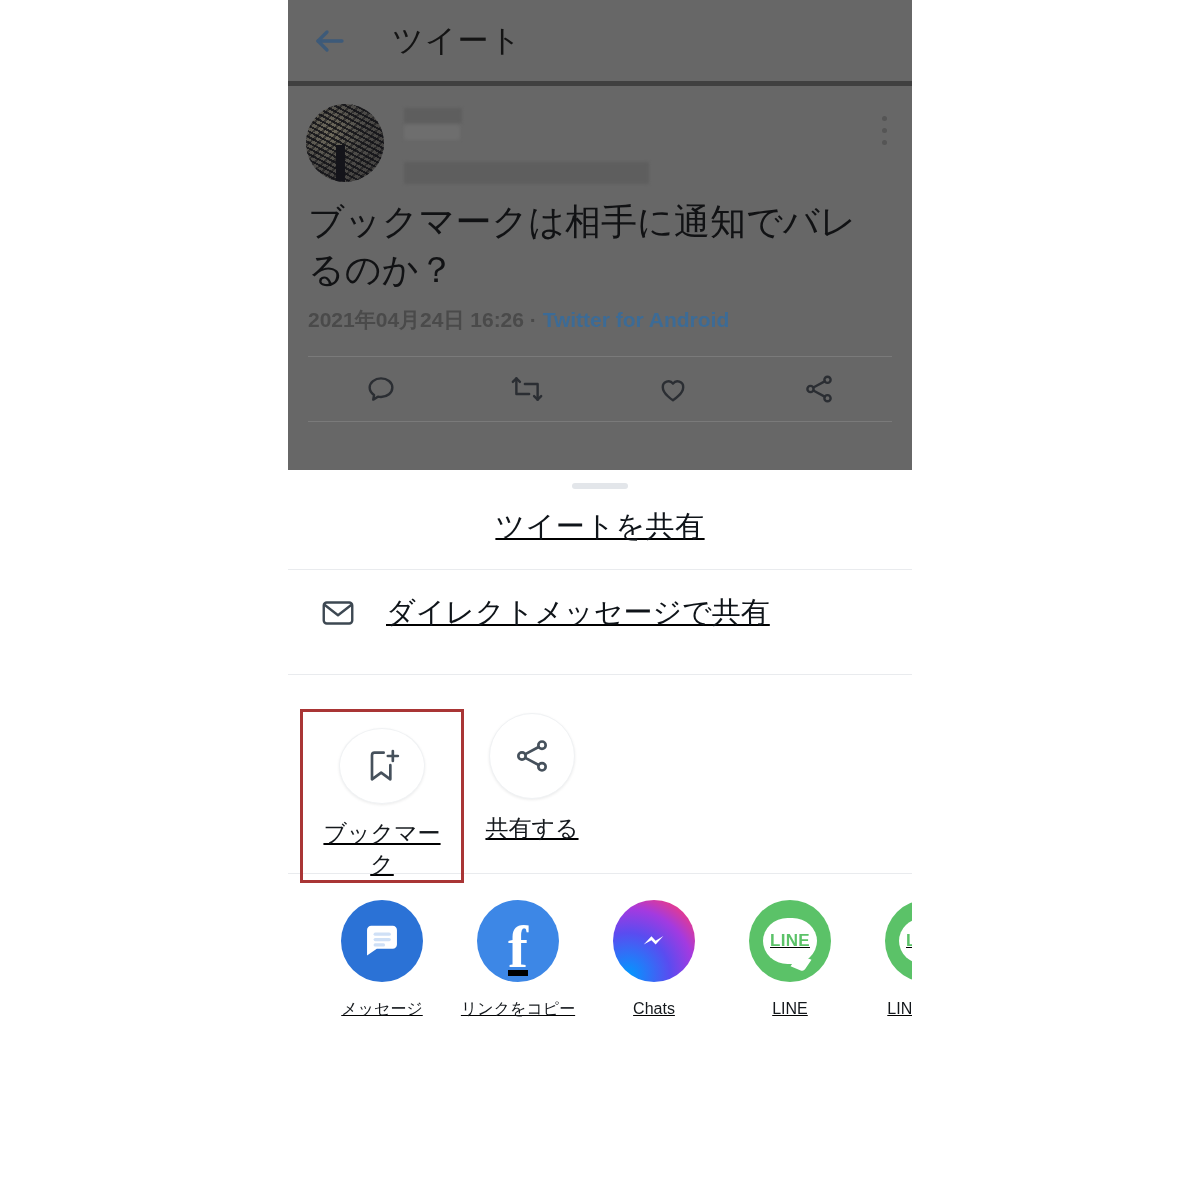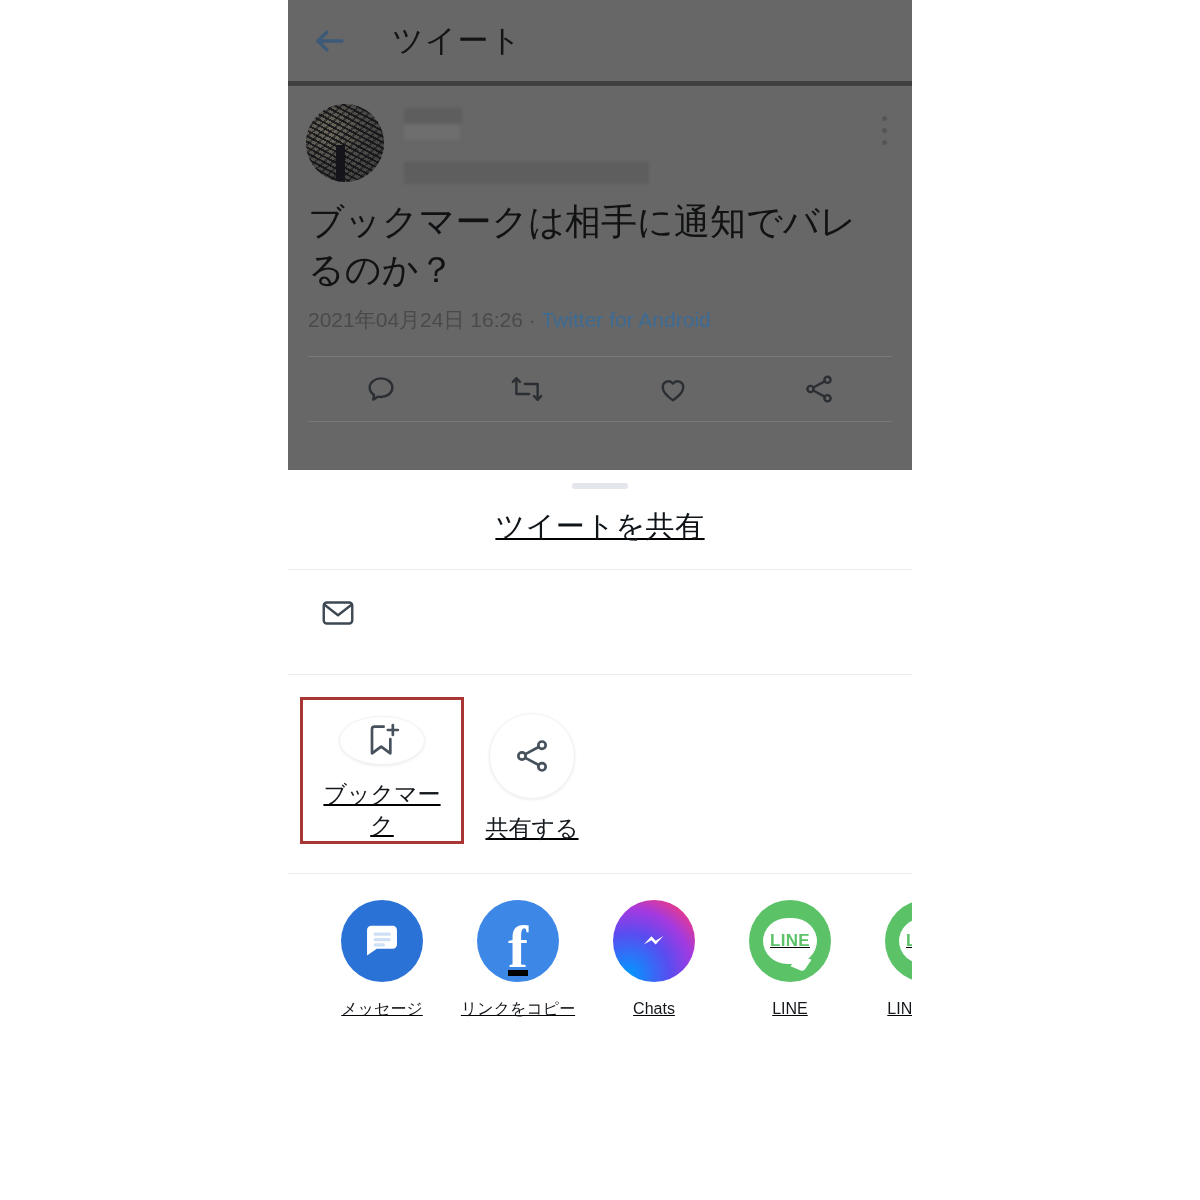--- a/index.html
+++ b/index.html
@@ -123,20 +123,21 @@
   .tweet-text {
     padding: 14px 24px 0 20px;
     font-size: 36px;
     line-height: 1.33;
     color: #111214;
   }
   .tweet-meta {
     padding: 12px 16px 0 20px;
     font-size: 21px;
     color: #4a4a4a;
+    font-weight: bold;
   }
   .tweet-meta .src { color: #3c6b96; }
   .tweet-actions {
     margin: 22px 20px 0 20px;
     border-top: 1px solid #7a7a7a;
     border-bottom: 1px solid #7a7a7a;
     height: 64px;
     display: flex;
     align-items: center;
     justify-content: space-around;
@@ -209,21 +210,22 @@
     flex-direction: column;
     align-items: center;
     position: relative;
     box-sizing: border-box;
   }
   .action-cell.highlight {
     border: 3px solid #a93535;
     width: 164px;
     margin-left: -14px;
     padding-top: 0;
-    height: 147px;
+    height: 174px;
+    margin-top: 12px;
   }
   .circle {
     width: 84px;
     height: 84px;
     border-radius: 50%;
     background: #ffffff;
     border: 1px solid #f0f2f4;
     box-shadow: 0 1px 3px rgba(0,0,0,.08);
     display: flex;
     align-items: center;
@@ -390,20 +392,21 @@
 
       <div class="divider"></div>
 
       <div class="menu-item">
         <span class="menu-ico">
           <svg viewBox="0 0 24 24" fill="none" stroke="currentColor" stroke-width="1.6" stroke-linecap="round" stroke-linejoin="round">
             <rect x="2.5" y="5" width="19" height="14" rx="2"></rect>
             <polyline points="3,6.5 12,13.5 21,6.5"></polyline>
           </svg>
         </span>
+        <span class="menu-label">ダイレクトメッセージで共有</span>
       </div>
 
 
       <div class="divider" style="margin-top:18px;"></div>
 
       <div class="actions-row">
 
         <div class="action-cell highlight">
           <div class="circle">
             <svg viewBox="0 0 24 24" fill="none" stroke="currentColor" stroke-width="1.6" stroke-linecap="round" stroke-linejoin="round">

